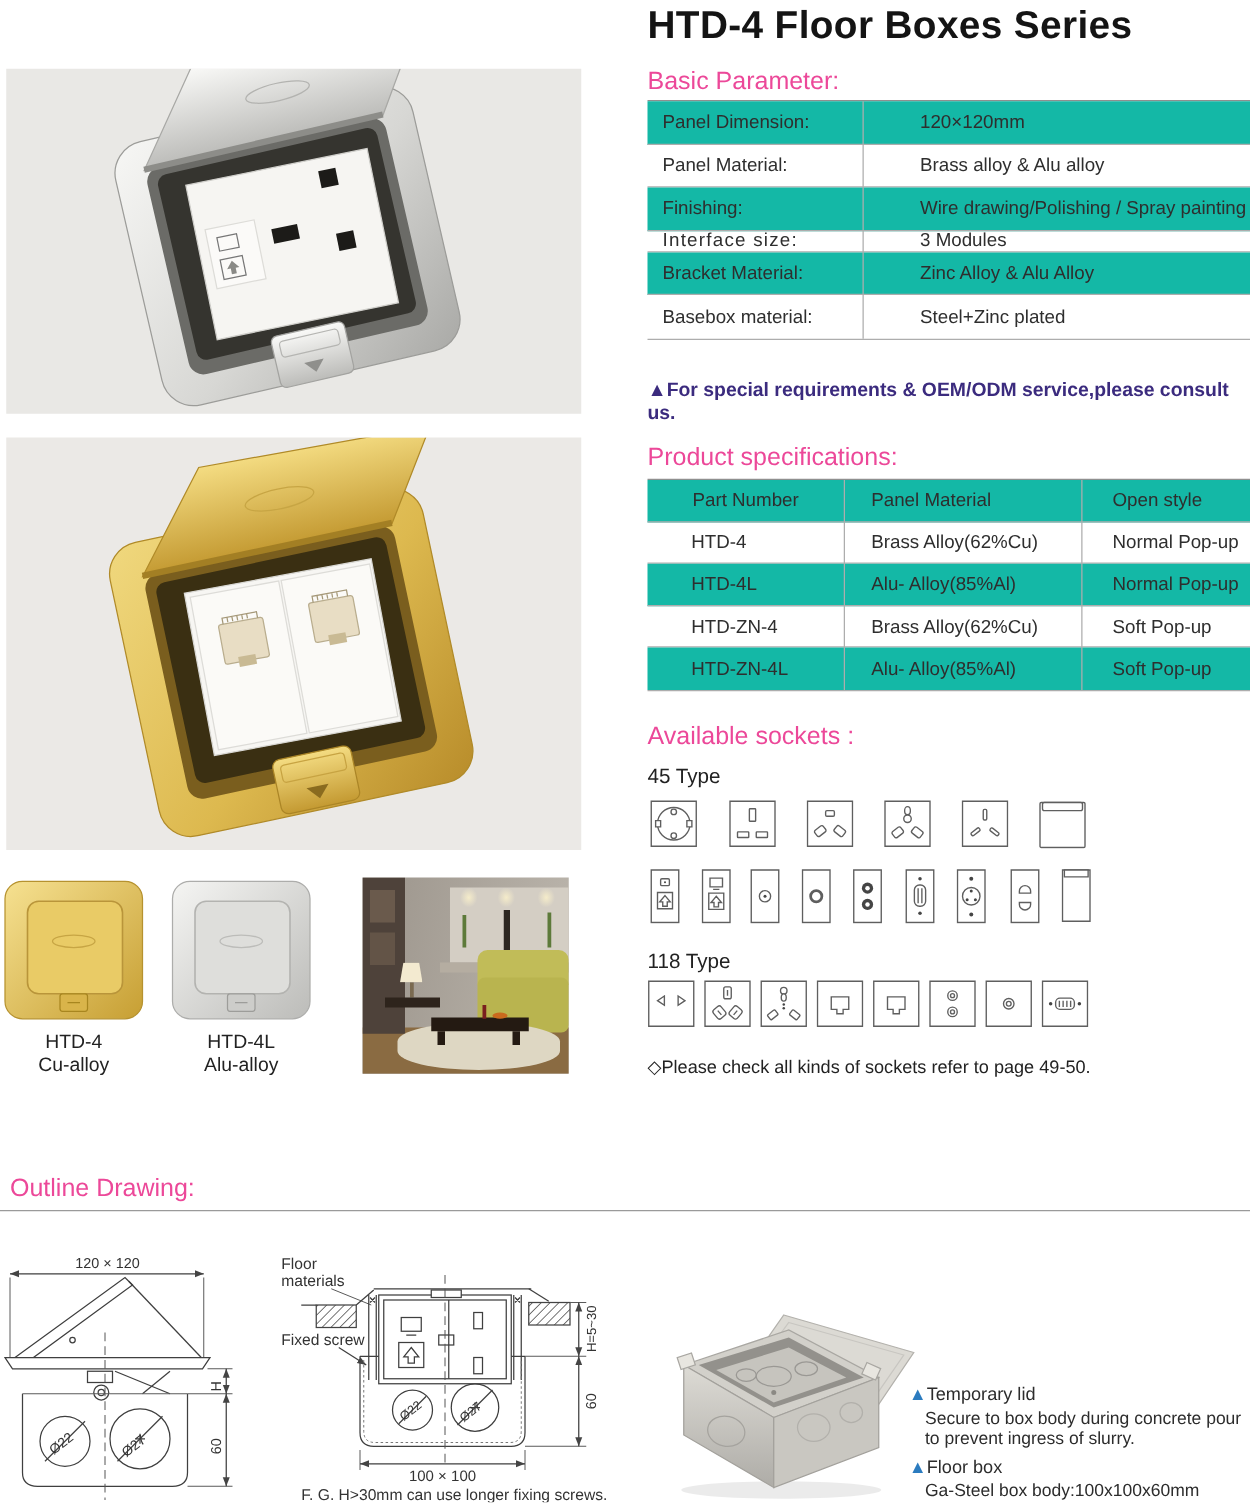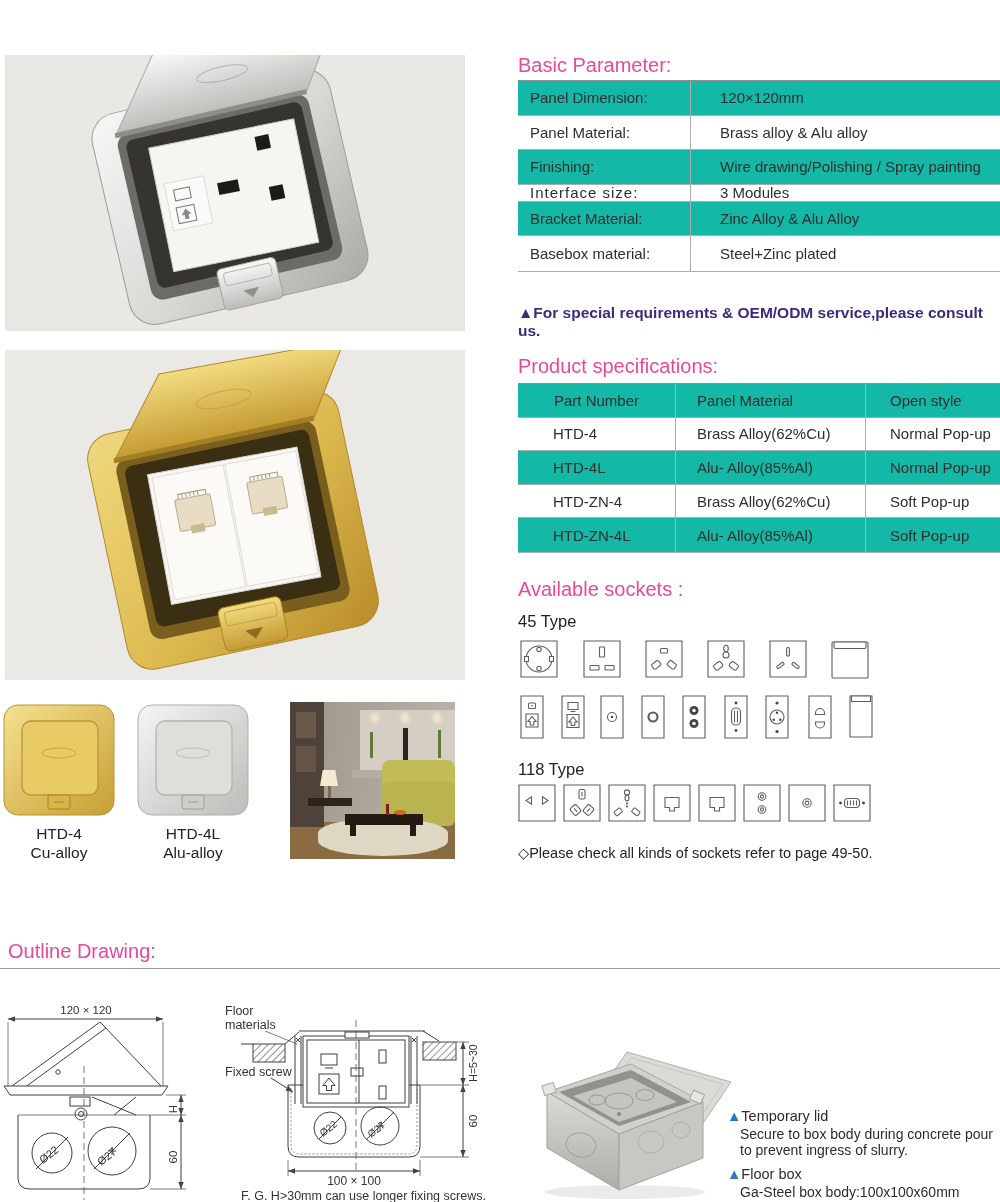--- a/index.html
+++ b/index.html
@@ -14,21 +14,21 @@
   .purple{font-size:15.5px;font-weight:700;color:#3b2b7e;}
   
   .photo{background:#e9e8e5;overflow:hidden;}
   
   .tbl{border-top:1px solid #8f8f8f;border-bottom:1px solid #adadad;}
   .trow{display:flex;align-items:center;border-bottom:1px solid #adadad;box-sizing:border-box;font-size:15px;color:#2e2e2e;}
   .trow:last-child{border-bottom:none;}
   .blue{background:#14b8a6;}
   .vline{position:absolute;top:0;bottom:0;width:1px;background:#adadad;}
   .t1label{width:172px;padding-left:12px;box-sizing:border-box;}
-  .t1value{padding-left:30px;}
+  .t1value{padding-left:46px;}
   .c1{width:157px;box-sizing:border-box;text-align:center;}
   .c1v{width:157px;box-sizing:border-box;padding-left:35px;text-align:left;}
   .c2{width:190px;box-sizing:border-box;padding-left:22px;}
   .c3{width:135px;box-sizing:border-box;padding-left:25px;}
   
   .cap{font-size:15.5px;line-height:19px;color:#222;text-align:center;}
   
   .sock{position:absolute;}
   .sock *{vector-effect:non-scaling-stroke;}
   .sock path,.sock rect,.sock circle,.sock ellipse,.sock line,.sock polygon
@@ -193,20 +193,21 @@
     <div class="abs" style="left:38px;top:84px;width:3px;height:12px;background:#7a6a50"></div>
     <div class="abs" style="left:18px;top:96px;width:44px;height:8px;background:#2e241c"></div>
     <div class="abs" style="left:28px;top:116px;width:130px;height:38px;background:#ded7c3;border-radius:50% / 40%"></div>
     <div class="abs" style="left:55px;top:112px;width:78px;height:11px;background:#241a12"></div>
     <div class="abs" style="left:60px;top:123px;width:6px;height:11px;background:#241a12"></div>
     <div class="abs" style="left:120px;top:123px;width:6px;height:11px;background:#241a12"></div>
     <div class="abs" style="left:96px;top:102px;width:3px;height:11px;background:#7a1f1f"></div>
     <div class="abs" style="left:104px;top:108px;width:12px;height:5px;background:#c96a1e;border-radius:50%"></div>
   </div>
 
+  <div class="abs title" style="left:518px;top:2px">HTD-4 Floor Boxes Series</div>
 
   <div class="abs h2" style="left:518px;top:54px">Basic Parameter:</div>
 
   <div class="abs tbl" style="left:518px;top:80px;width:482px">
     <div class="vline" style="left:172px"></div>
     <div class="trow blue" style="height:34.5px">
       <div class="t1label">Panel Dimension:</div>
       <div class="t1value">120×120mm</div>
     </div>
     <div class="trow" style="height:34.5px">

